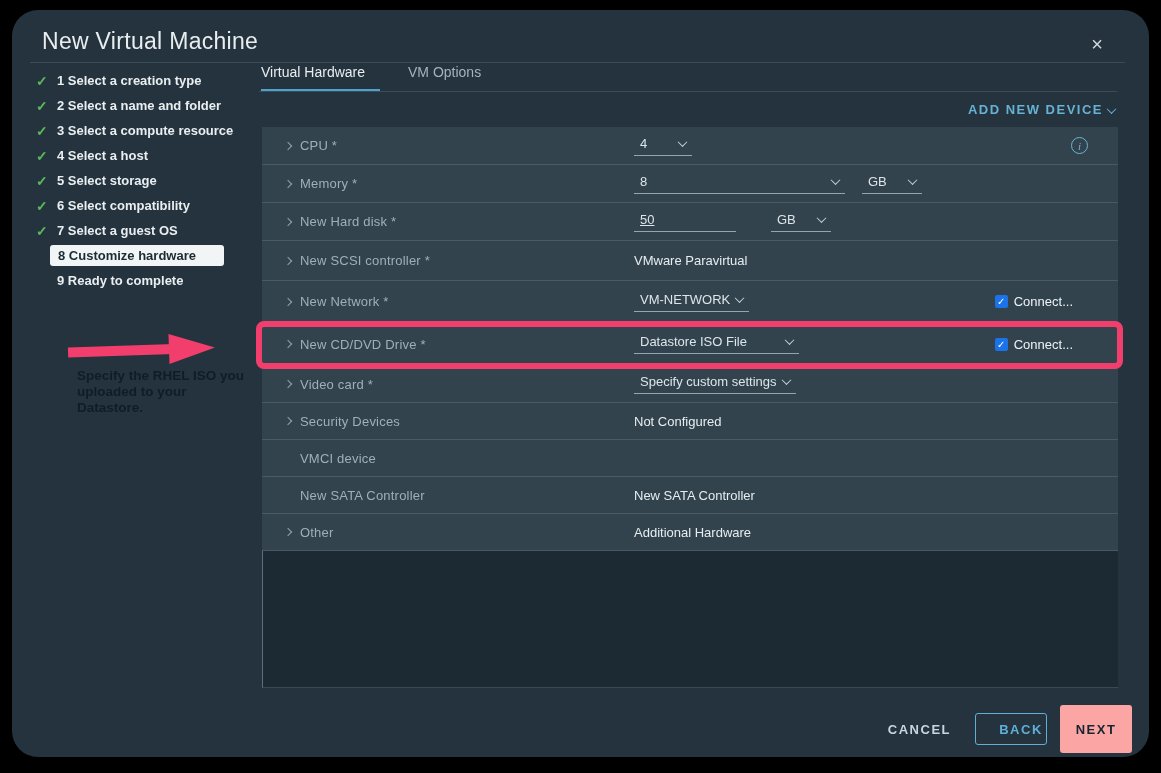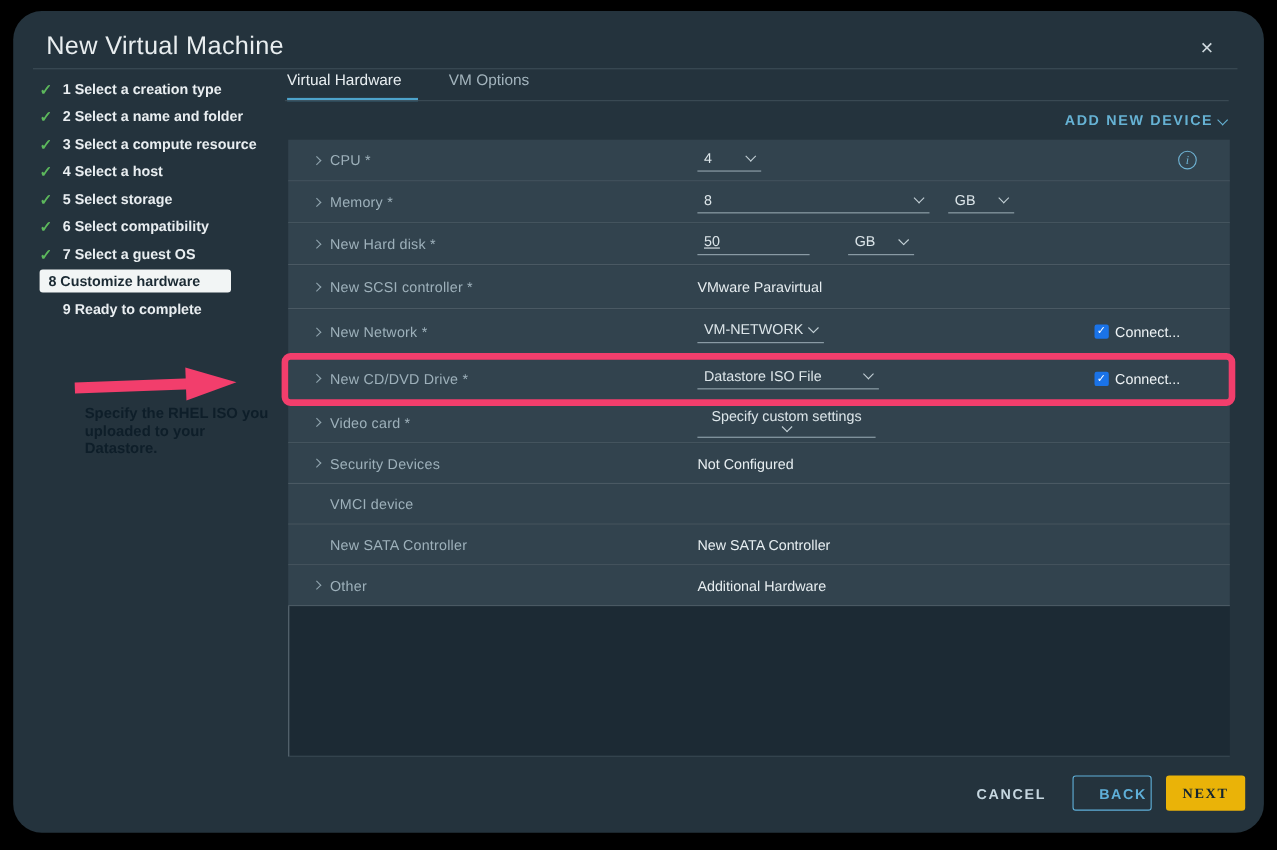--- a/index.html
+++ b/index.html
@@ -16,21 +16,21 @@
               cursor:pointer; line-height:20px; }
   .title-divider { position:absolute; left:18px; top:52px; width:1095px; height:1px;
                    background:#3c4c56; }
 
   
   .steps { position:absolute; left:24px; top:58px; width:222px; }
   .step  { height:25px; display:flex; align-items:center; font-size:13px; font-weight:700;
            color:#e9eef1; }
   .step .check { width:21px; color:#5cb85c; font-size:14px; font-weight:700; }
   .step .check.hidden { visibility:hidden; }
-  .step.active { }
+  .step.active { margin-left:14px; }
   .step.active .pill { background:#f2f5f5; color:#1b2a33; border-radius:3px;
                        padding:3px 10px 3px 8px; width:174px; }
 
   
   .annot-arrow { position:absolute; left:55px; top:322px; transform:rotate(-2deg); }
   .annot-text { position:absolute; left:65px; top:358px; width:172px; font-size:13.5px;
                 font-weight:700; color:#0e1e29; line-height:16px; }
 
   
   .tabs { position:absolute; left:249px; top:54px; display:flex; }
@@ -65,21 +65,21 @@
   .u-input  { border-bottom:1px solid #93a5ae; padding:0 6px 4px 6px; font-size:13px;
               color:#dce5e9;text-decoration:underline; }
 
   .w-cpu   { width:58px; }
   .w-mem   { width:211px; }
   .w-memgb { width:60px; margin-left:17px; }
   .w-disk  { width:102px; }
   .w-diskgb{ width:60px; margin-left:35px; }
   .w-net   { width:115px; }
   .w-iso   { width:165px; }
-  .w-video { width:162px;flex-direction:column; }
+  .w-video { width:162px; }
 
   .connect { position:absolute; right:33px; display:flex; align-items:center; }
   .checkbox { width:13px; height:13px; background:#1a73e8; border-radius:2px; color:#fff;
               font-size:10px; line-height:13px; text-align:center; margin-right:6px;
               cursor:pointer; }
   .connect-label { font-size:13px; color:#eef3f5; }
 
   .info-icon { position:absolute; right:18px; width:17px; height:17px; border:1.3px solid #6fb3d4;
                border-radius:50%; color:#6fb3d4; font-size:11px; font-style:italic;
                font-family:"Liberation Serif", serif; display:flex; align-items:center;
@@ -91,21 +91,21 @@
   .hw-empty { height:137px; background:#1c2a34; border-left:1px solid #5f6f79;
               border-bottom:1px solid #3a4a54; }
 
   
   .footer { position:absolute; right:17px; top:695px; display:flex; align-items:center; }
   .btn { font-size:13px; font-weight:700; letter-spacing:1.5px; cursor:pointer;
          display:flex; align-items:center; justify-content:center; }
   .btn-cancel { color:#c6d7e0; margin-right:24px; }
   .btn-back { width:72px; height:32px; border:1px solid #5fb0d9; border-radius:3px;
               color:#5fb0d9; margin-right:13px; background:transparent;padding-left:20px; }
-  .btn-next { width:72px; height:32px; background:#eab308; border-radius:3px; color:#142530;font-family:Liberation Serif, serif; }
+  .btn-next { width:72px; height:48px; background:#fca5a5; border-radius:3px; color:#142530; }
 </style>
 </head>
 <body>
 
 <div class="window">
 
   <div class="dlg-title">New Virtual Machine</div>
   <div class="close-x">×</div>
   <div class="title-divider"></div>
 

